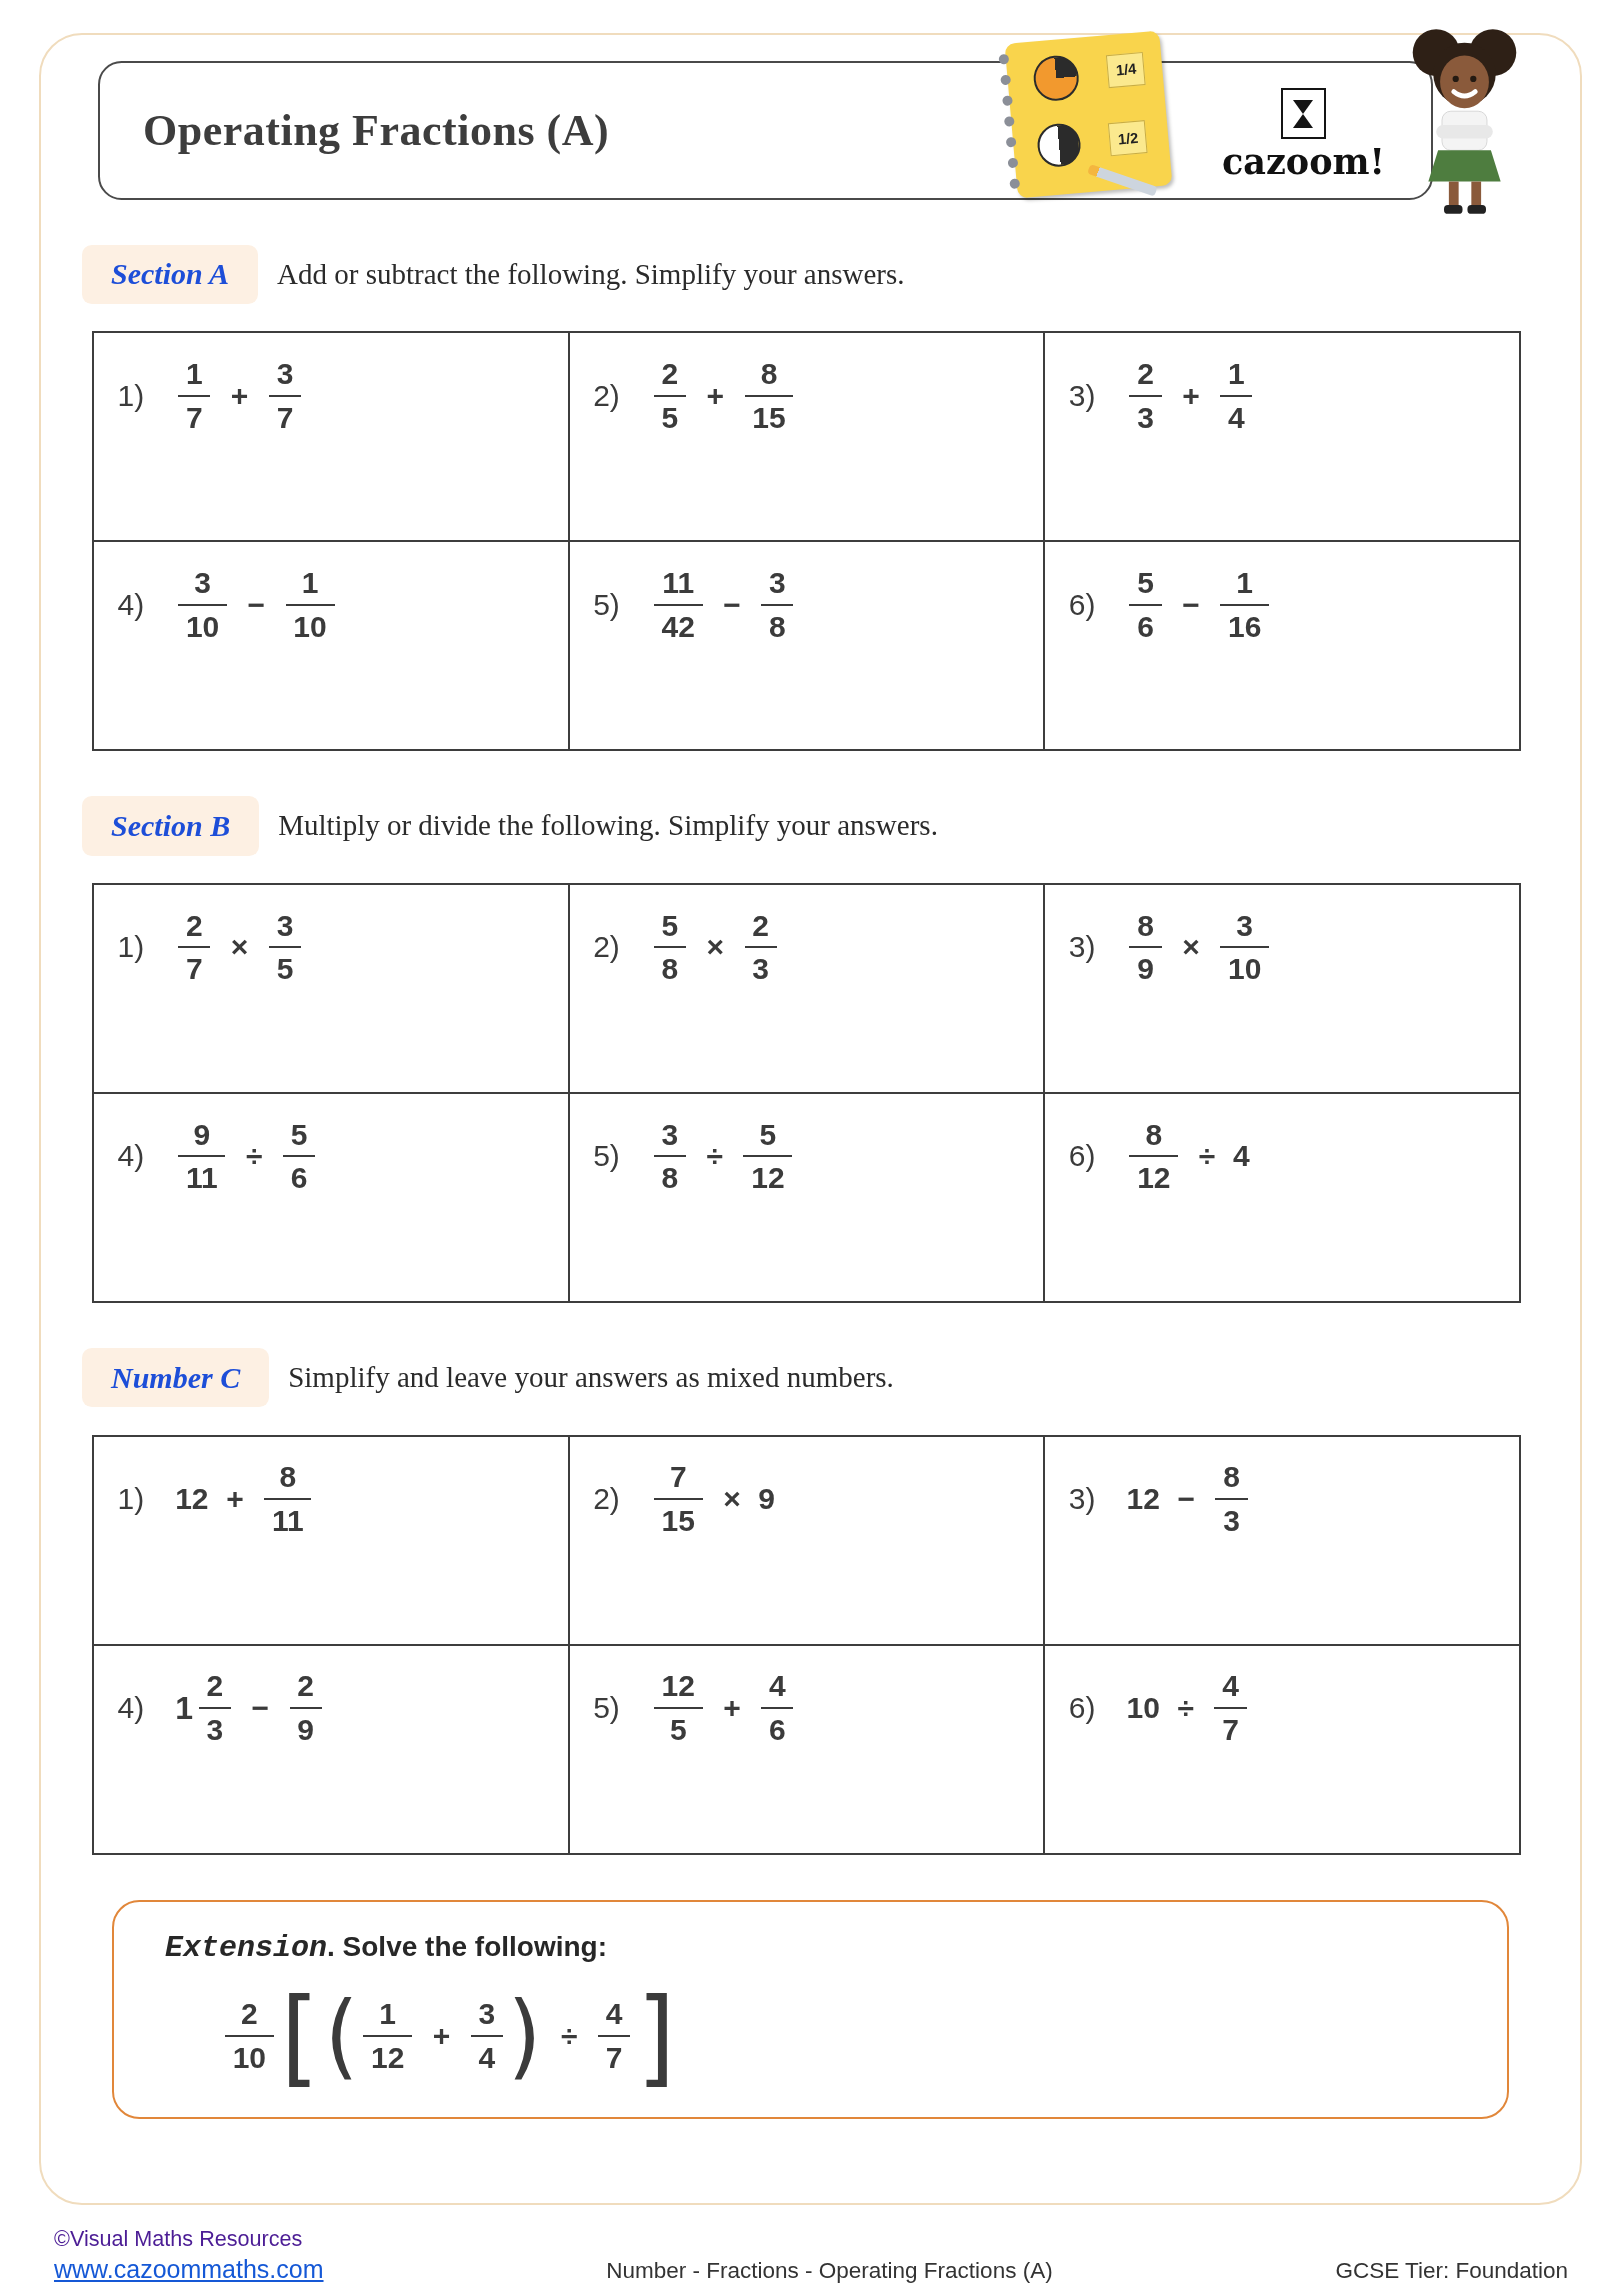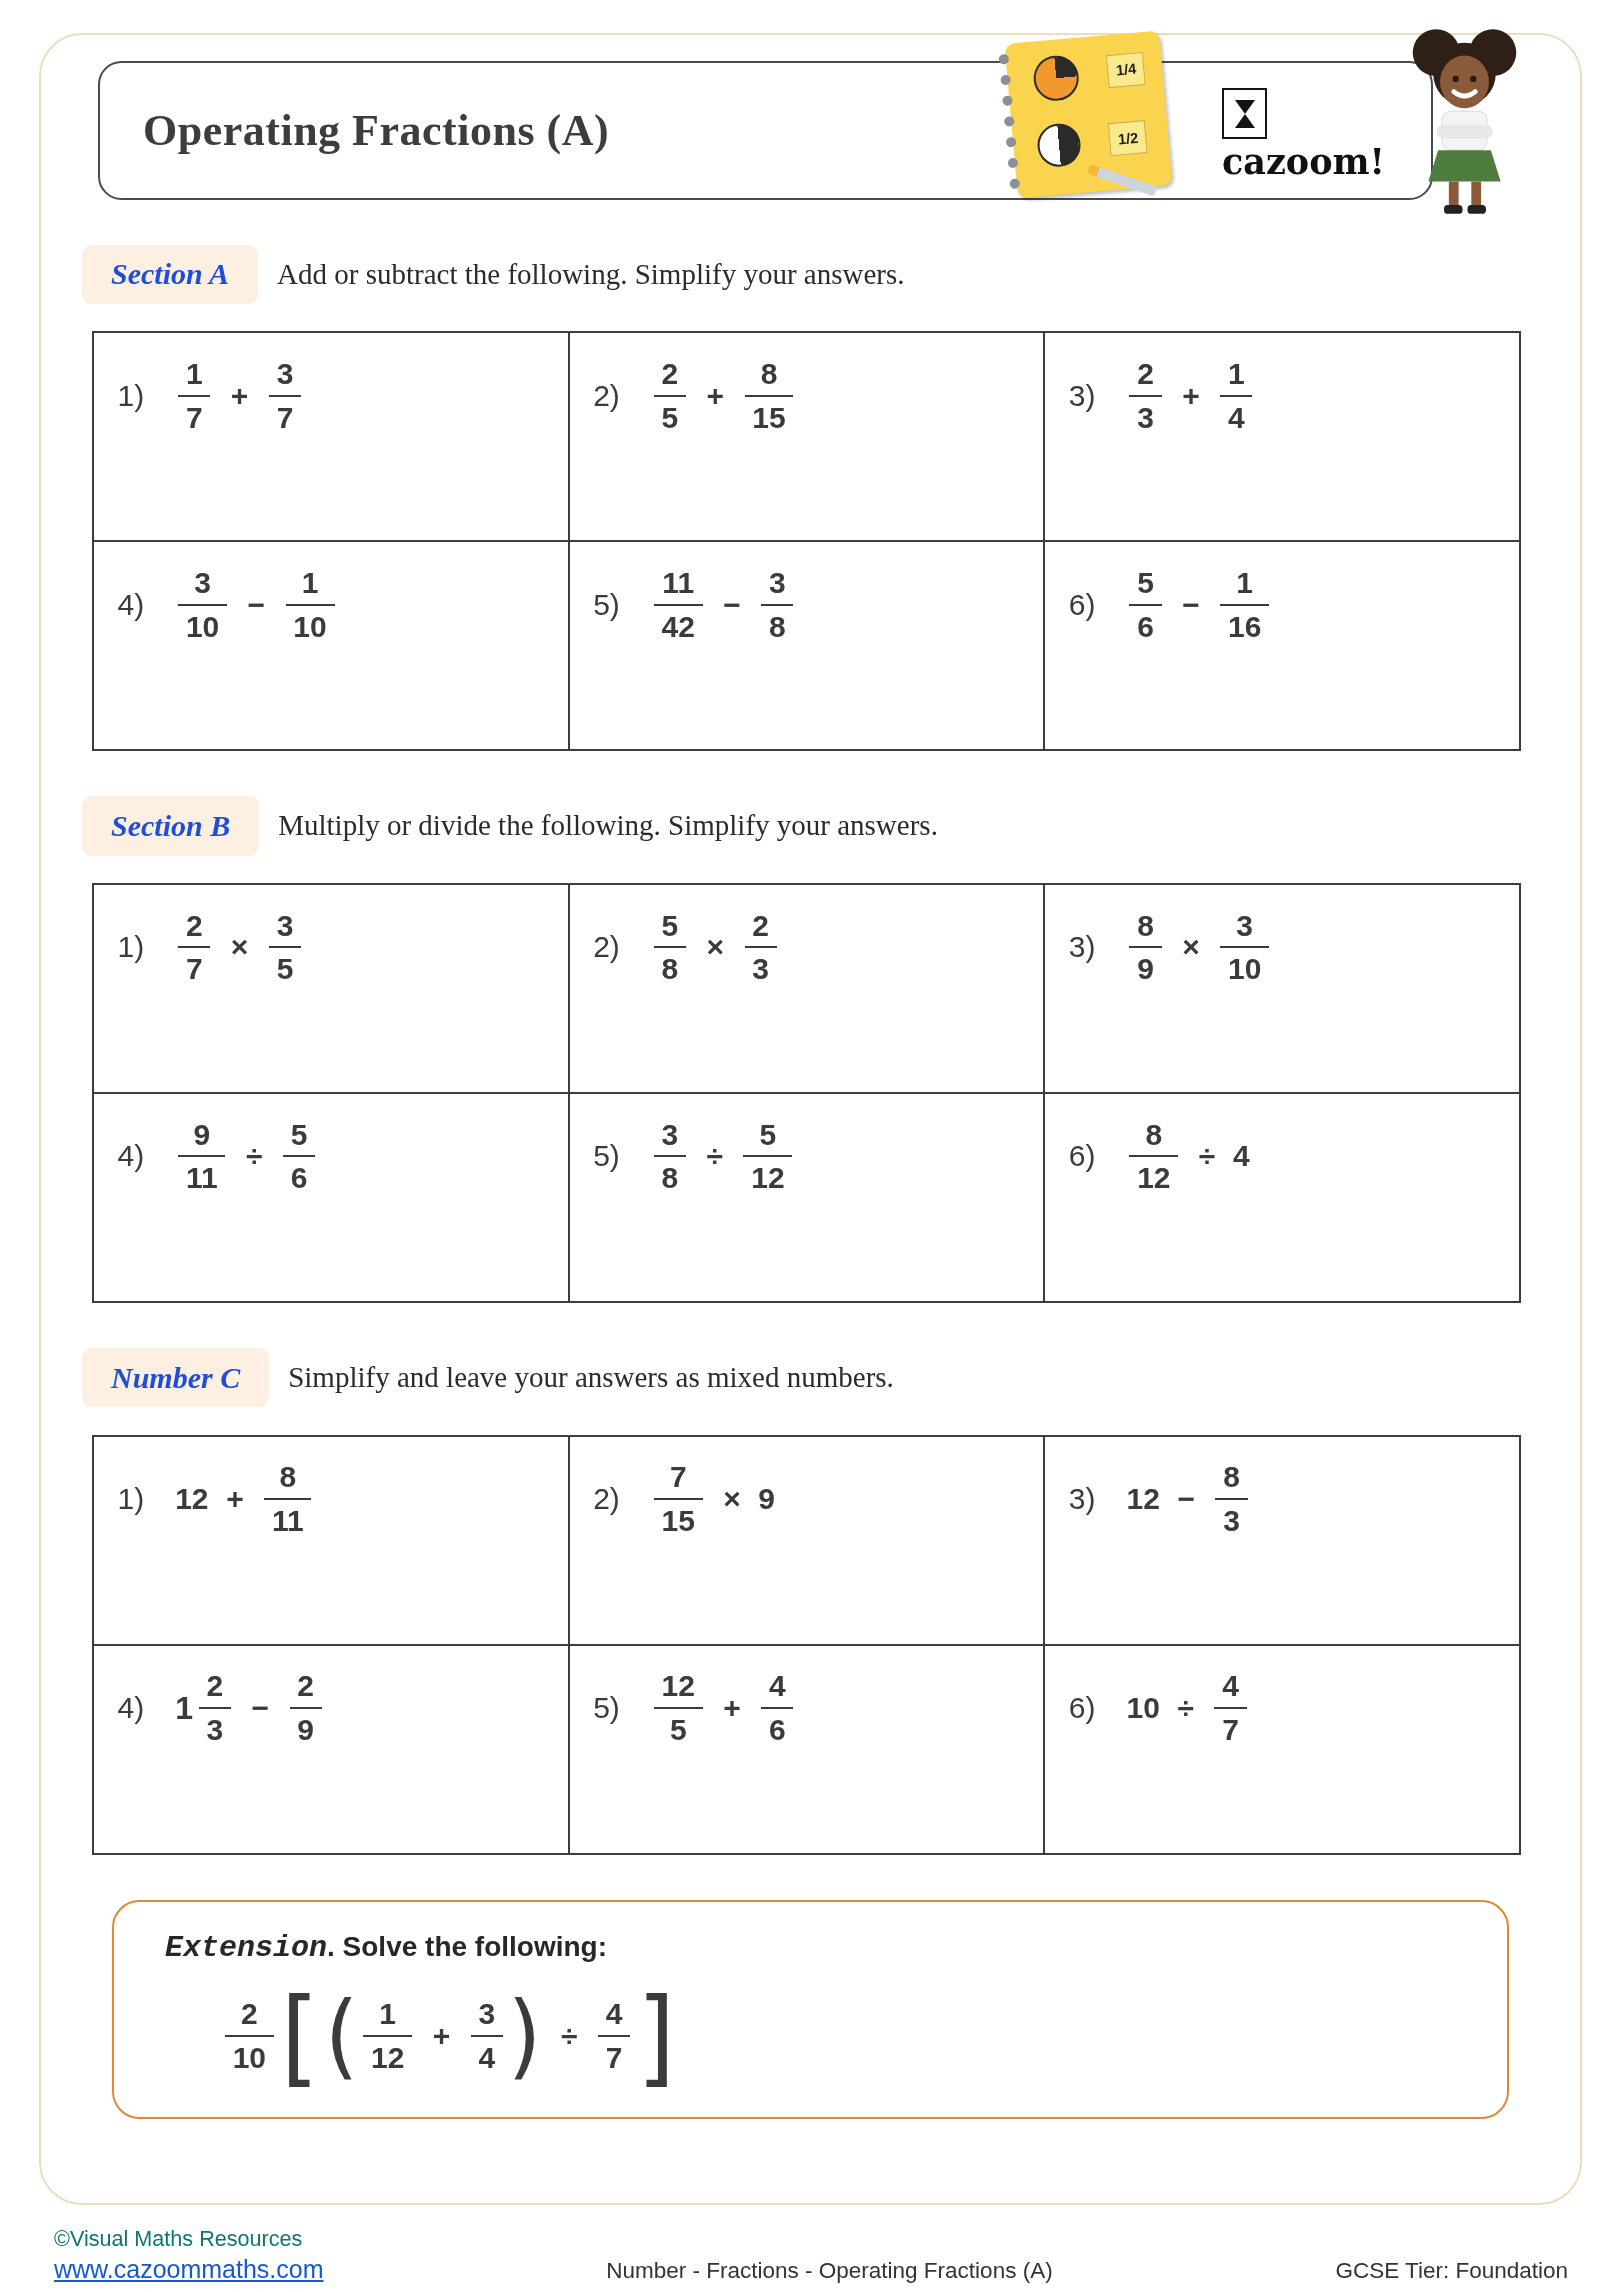--- a/index.html
+++ b/index.html
@@ -75,21 +75,21 @@
     width: 71px; height: 9.8px;
     border-radius: 3.9px;
     background: linear-gradient(90deg, #f4b63f 0 9.8px, #cdd5de 9.8px);
     transform: rotate(24deg);
   }
 
   
   .logo {
     position: absolute;
     left: 1181px; top: 53px;
-    display: flex; flex-direction: column; align-items: flex-start;
+    display: flex; flex-direction: column; align-items: center;
     z-index: 2;
   }
   .emblem {
     width: 45px; height: 51px;
     border: 2.9px solid #141414;
     background: #fff;
     display: flex; flex-direction: column; align-items: center; justify-content: center;
   }
   .hg-top { width: 0; height: 0; border-left: 10.8px solid transparent; border-right: 10.8px solid transparent; border-top: 14.7px solid #141414; }
   .hg-bottom { width: 0; height: 0; border-left: 10.8px solid transparent; border-right: 10.8px solid transparent; border-bottom: 14.7px solid #141414; }
@@ -175,21 +175,21 @@
 
   
   .footer {
     position: absolute;
     left: 54px; right: 53px; top: 2217px;
     display: flex;
     justify-content: space-between;
     align-items: flex-end;
   }
   .foot-left { display: flex; flex-direction: column; }
-  .foot-copy { font-size: 21.6px; color: #0f766e; }
+  .foot-copy { font-size: 21.6px; color: #4c1d95; }
   .foot-link { font-size: 25px; color: #1558d6; text-decoration: underline; cursor: pointer; margin-top: 2.9px; }
   .foot-center, .foot-right { font-size: 22.5px; color: #333; margin-top: 41px; }
 </style>
 </head>
 <body>
 
 <div class="frame">
 
   <div class="header-box">
     <span class="page-title">Operating Fractions (A)</span>

